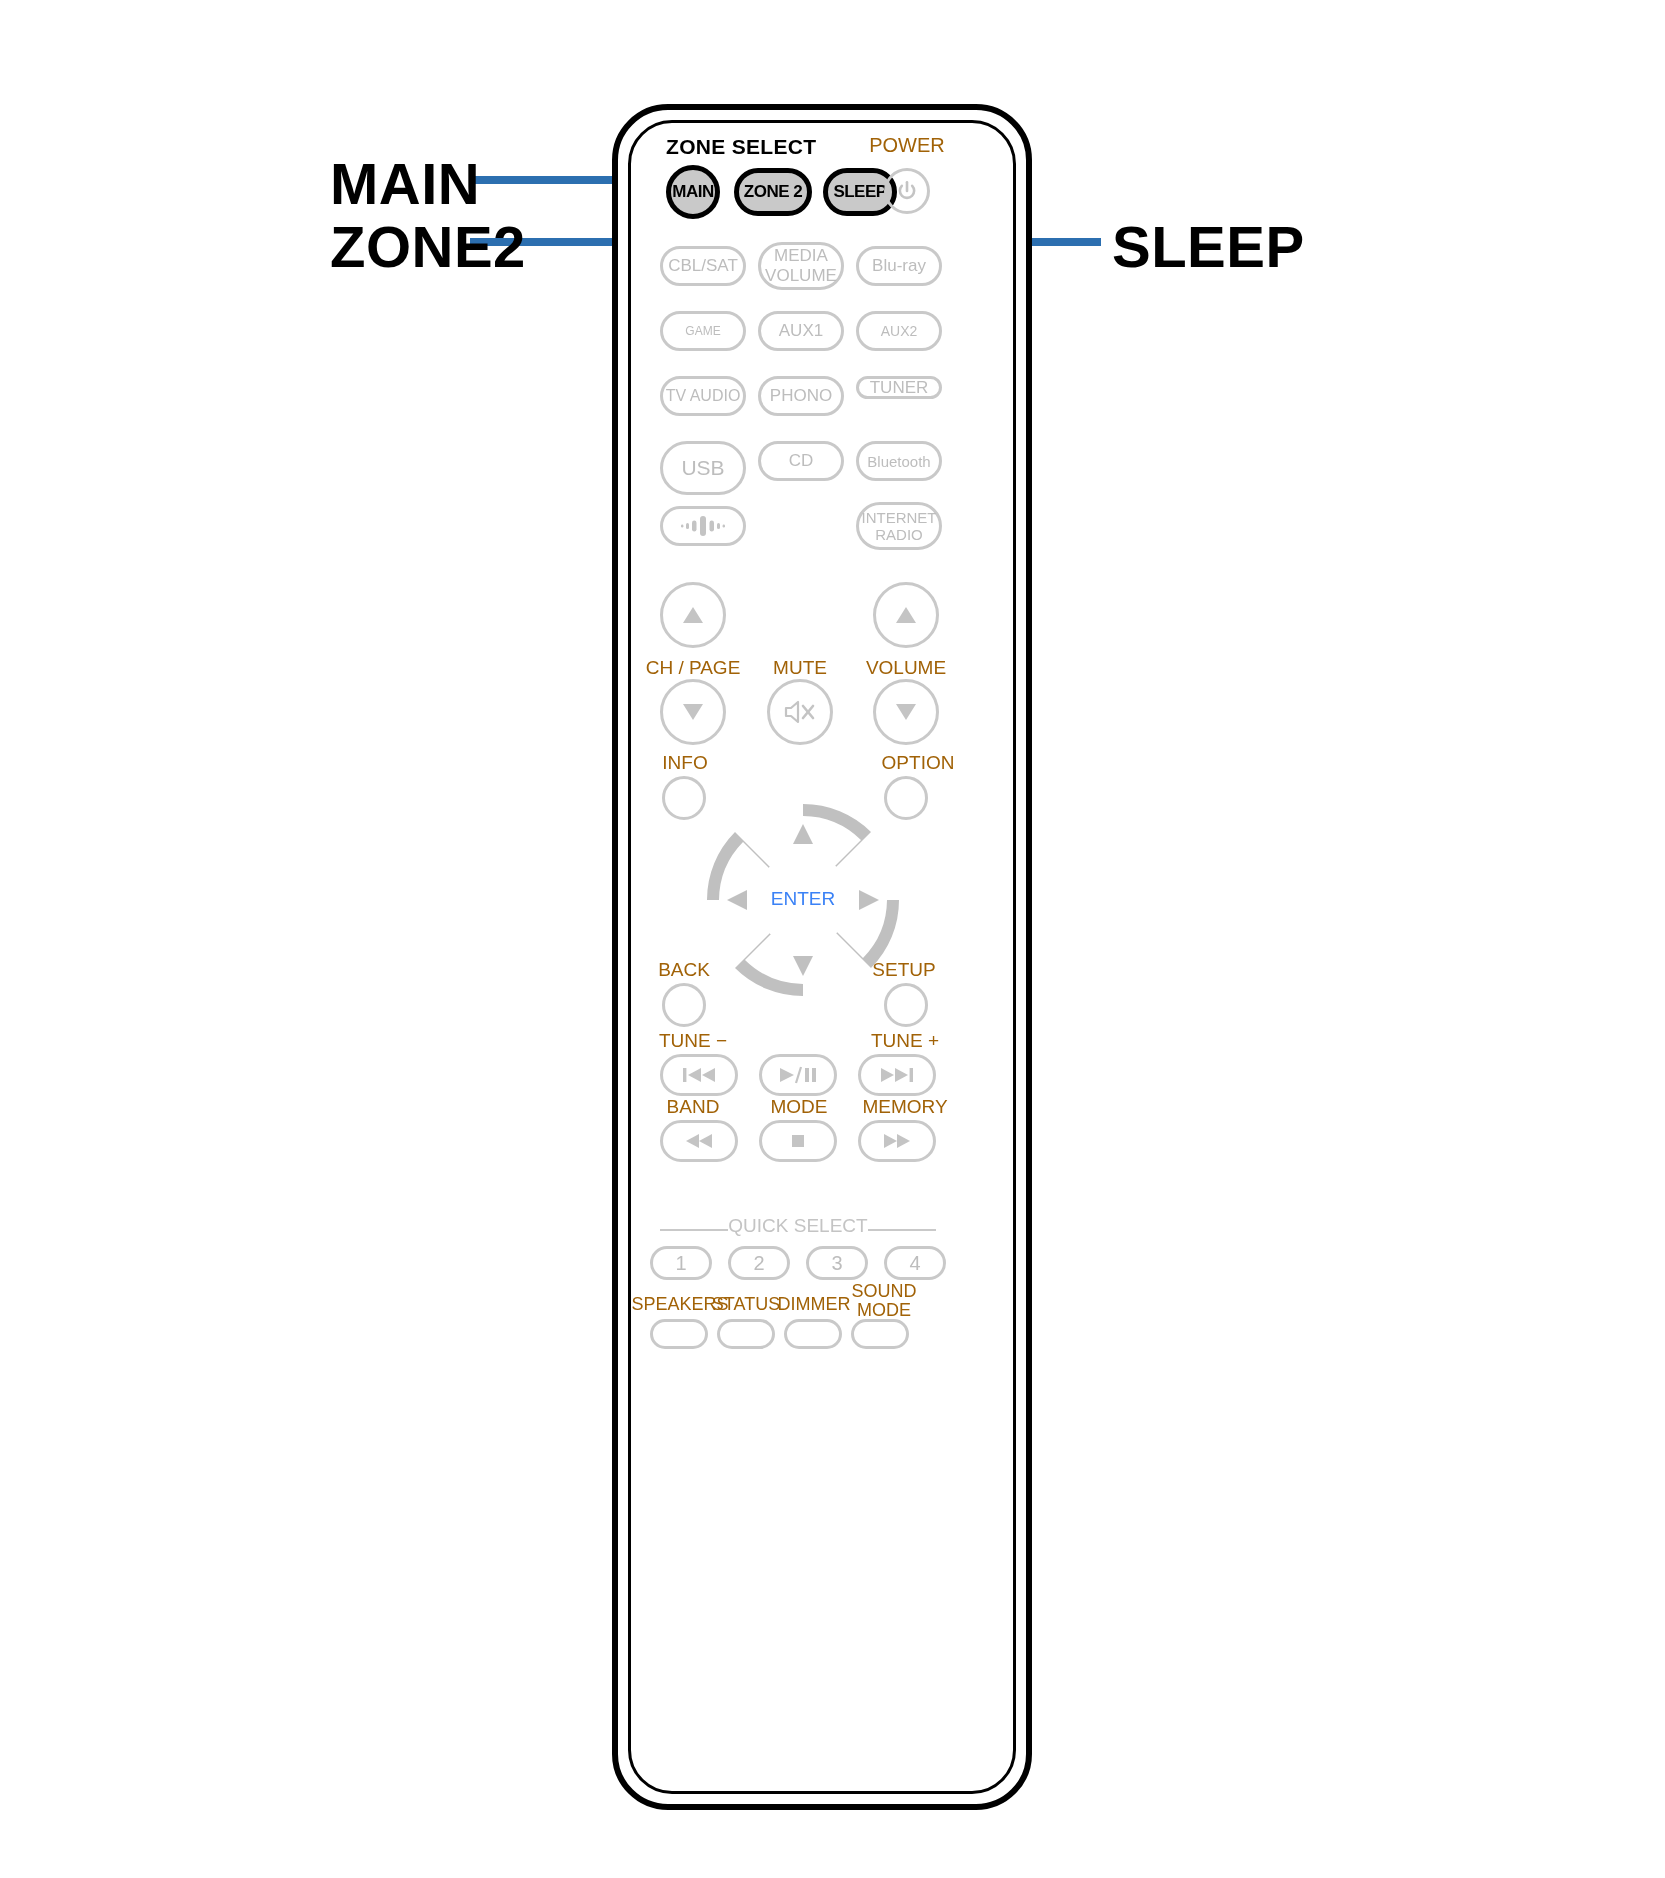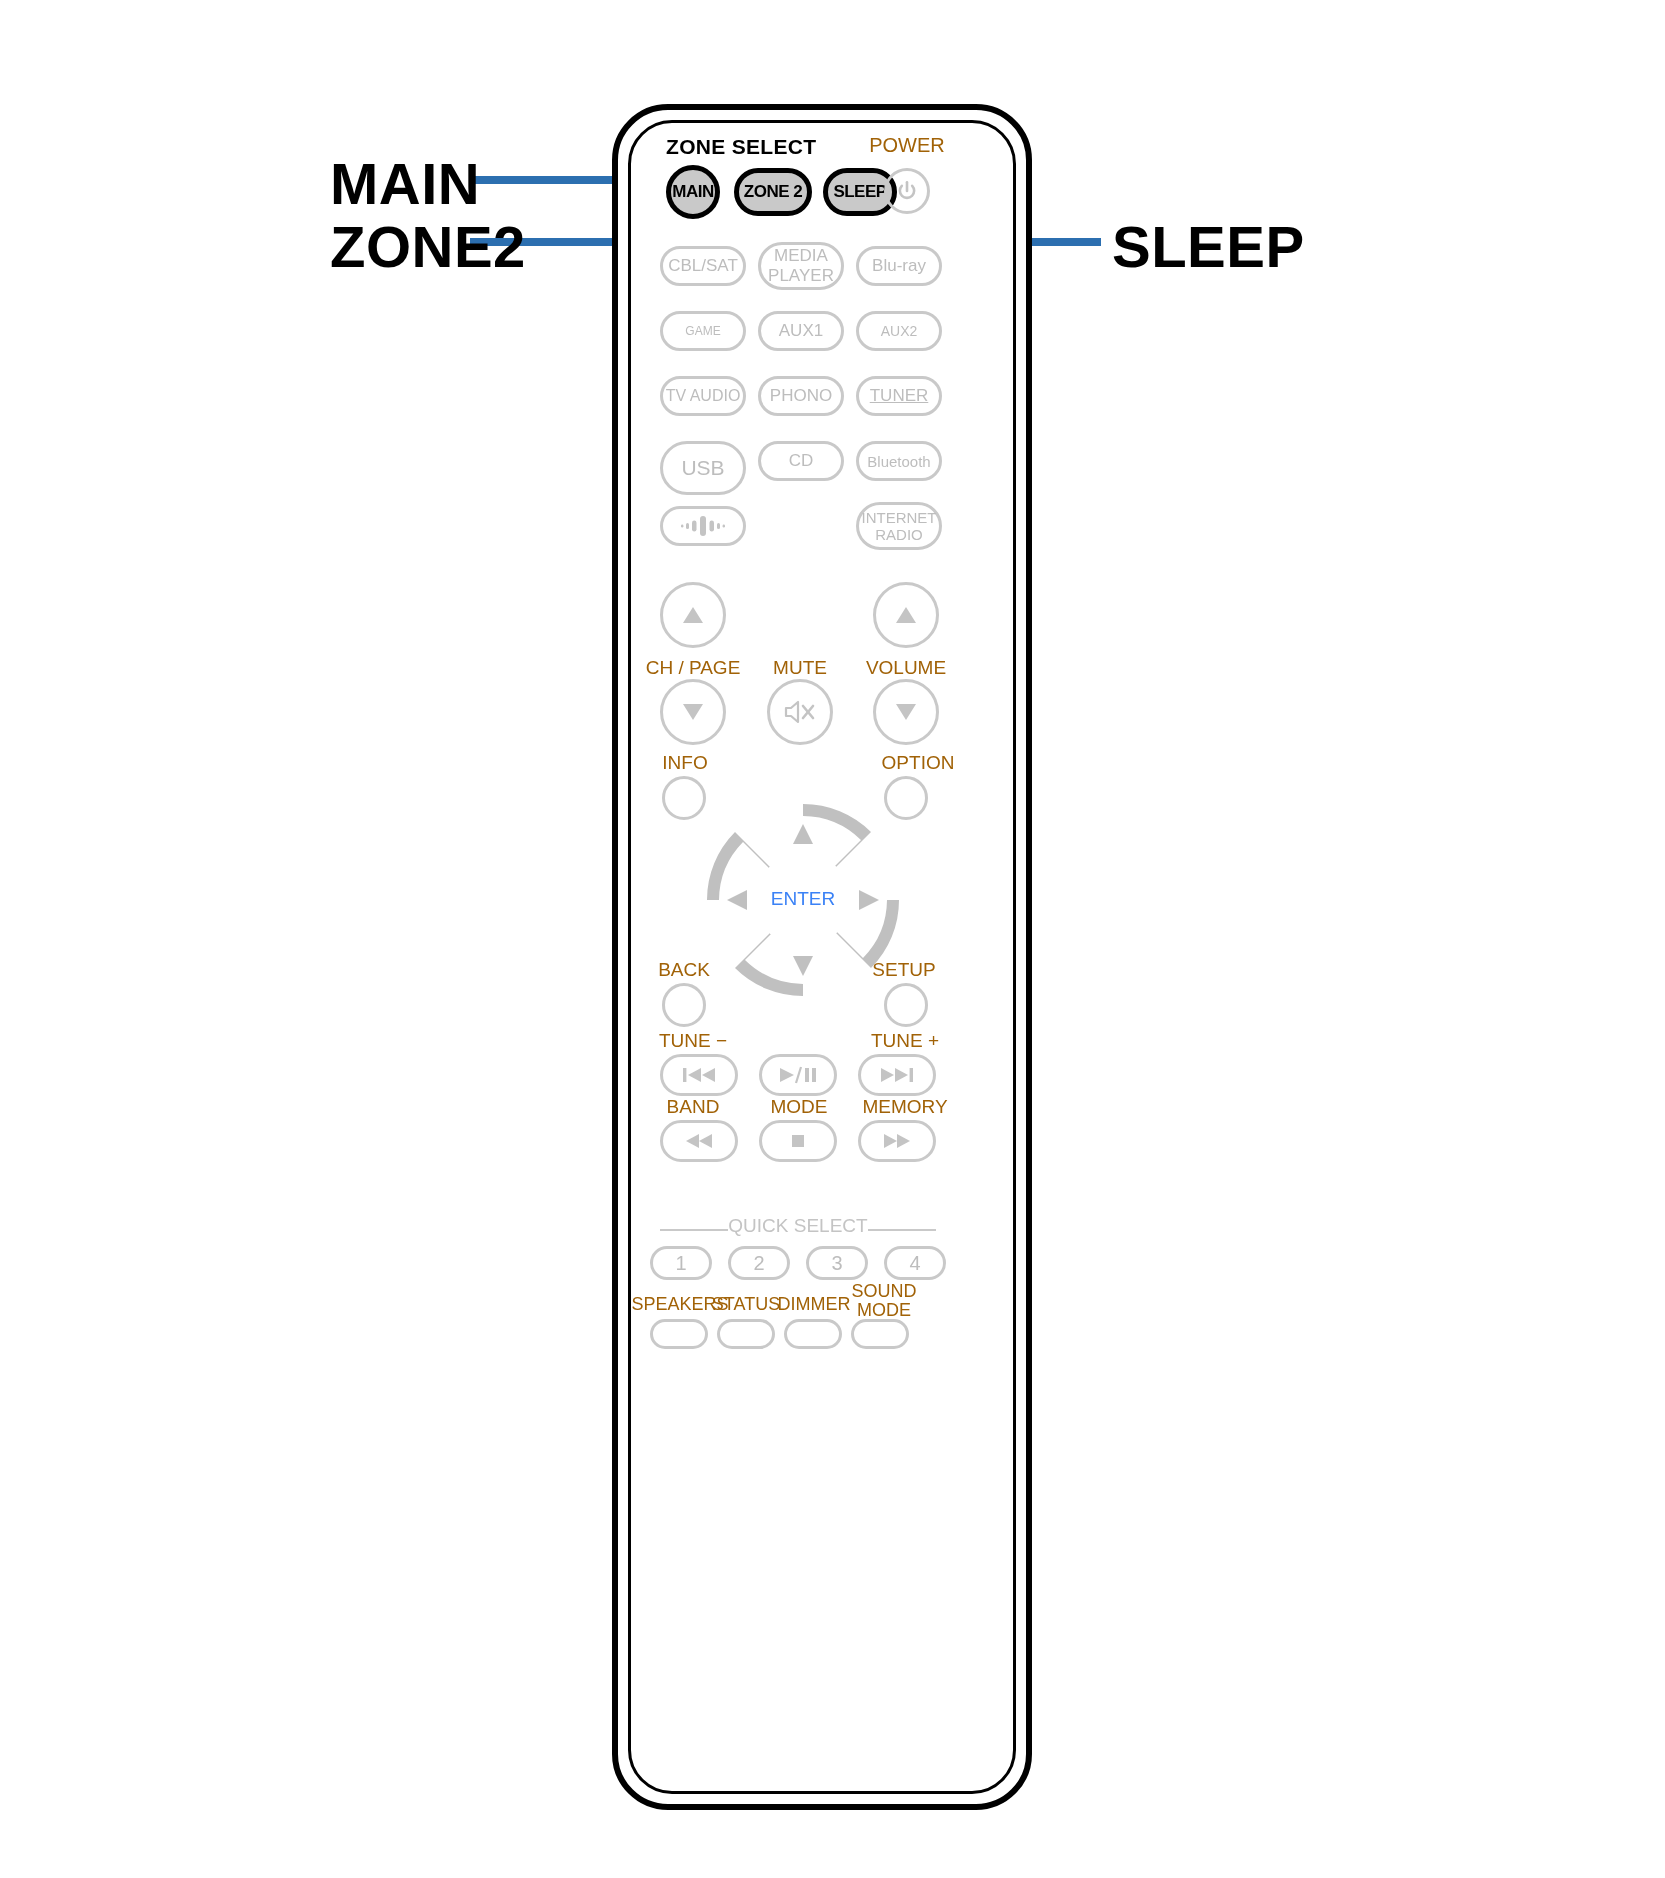--- a/index.html
+++ b/index.html
@@ -88,30 +88,30 @@
     <div class="lbl" style="left:249px;top:25px;width:80px;font-size:20px;">POWER</div>
     <div class="btn circ" style="left:266px;top:58px;width:46px;height:46px;">
       <svg width="26" height="26" viewBox="0 0 24 24">
         <line x1="12" y1="4" x2="12" y2="12" stroke="#c4c4c4" stroke-width="2.4" stroke-linecap="round"></line>
         <path d="M7.2 7.2 A6.6 6.6 0 1 0 16.8 7.2" fill="none" stroke="#c4c4c4" stroke-width="2.4" stroke-linecap="round"></path>
       </svg>
     </div>
 
     <div class="btn pill" style="left:42px;top:136px;width:86px;height:40px;font-size:17px;">CBL/SAT</div>
     <div class="btn pill" style="left:140px;top:132px;width:86px;height:48px;font-size:17px;white-space:pre;">MEDIA
-PLAYER</div>
+VOLUME</div>
     <div class="btn pill" style="left:238px;top:136px;width:86px;height:40px;font-size:17px;">Blu-ray</div>
 
     <div class="btn pill" style="left:42px;top:201px;width:86px;height:40px;font-size:12px;">GAME</div>
     <div class="btn pill" style="left:140px;top:201px;width:86px;height:40px;font-size:17px;">AUX1</div>
     <div class="btn pill" style="left:238px;top:201px;width:86px;height:40px;font-size:14px;">AUX2</div>
 
     <div class="btn pill" style="left:42px;top:266px;width:86px;height:40px;font-size:16px;">TV AUDIO</div>
     <div class="btn pill" style="left:140px;top:266px;width:86px;height:40px;font-size:17px;">PHONO</div>
-    <div class="btn pill" style="left:238px;top:266px;width:86px;height:40px;font-size:17px;text-decoration:underline;">TUNER</div>
+    <div class="btn pill" style="left:238px;top:266px;width:86px;height:23px;font-size:17px;">TUNER</div>
 
     <div class="btn pill" style="left:42px;top:331px;width:86px;height:54px;font-size:21px;">USB</div>
     <div class="btn pill" style="left:140px;top:331px;width:86px;height:40px;font-size:17px;">CD</div>
     <div class="btn pill" style="left:238px;top:331px;width:86px;height:40px;font-size:15px;">Bluetooth</div>
 
     <div class="btn pill" style="left:42px;top:396px;width:86px;height:40px;">
       <svg width="46" height="22" viewBox="0 0 46 22">
         <rect x="20" y="1" width="6" height="20" rx="3" fill="#c4c4c4"></rect>
         <rect x="12" y="5.5" width="4.5" height="11" rx="2.2" fill="#c4c4c4"></rect>
         <rect x="29.5" y="5.5" width="4.5" height="11" rx="2.2" fill="#c4c4c4"></rect>

